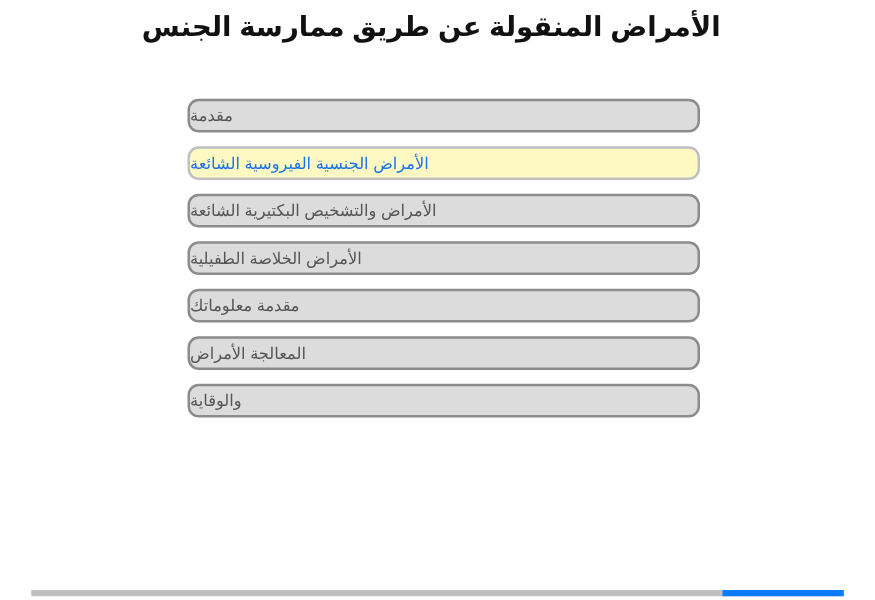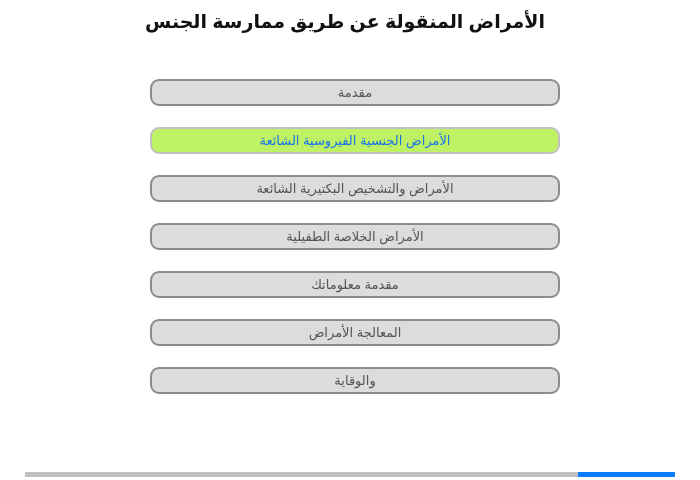--- a/index.html
+++ b/index.html
@@ -15,49 +15,49 @@
       position: relative;
       width: 700px;
       height: 480px;
     }
     .title {
       position: absolute;
       top: 8px;
       left: 0;
       width: 690px;
       text-align: center;
-      font-size: 19px;
+      font-size: 22px;
       font-weight: bold;
       color: #111111;
       direction: rtl;
       line-height: 28px;
     }
     .menu {
       position: absolute;
       top: 79px;
       left: 150px;
       width: 410px;
     }
     .menu-item {
       box-sizing: border-box;
       width: 410px;
       height: 27px;
-      margin-bottom: 21px;
+      margin-bottom: 11px;
       border: 2px solid #8c8c8c;
       border-radius: 9px;
       background: #dcdcdc;
-      text-align: center;
+      text-align: left;
       direction: rtl;
       font-size: 13px;
       line-height: 23px;
       color: #555555;
       cursor: pointer;
     }
     .menu-item.active {
-      background: #bef264;
+      background: #fef9c3;
       border-color: #c0c0c0;
       color: #1a73e8;
     }
     .progress {
       position: absolute;
       top: 472px;
       left: 25px;
       width: 650px;
       height: 5px;
       background: #c0c0c0;

